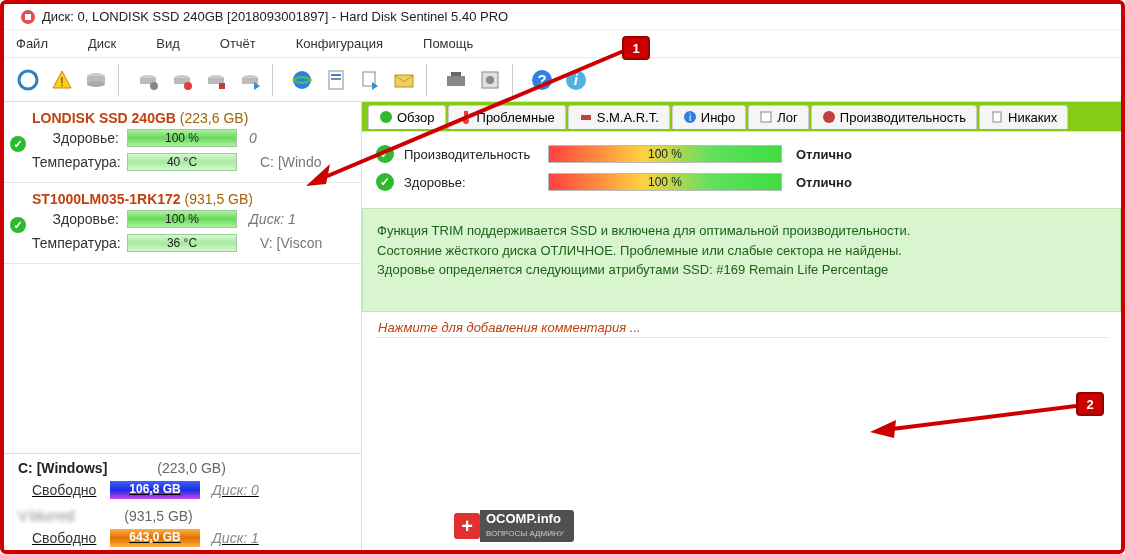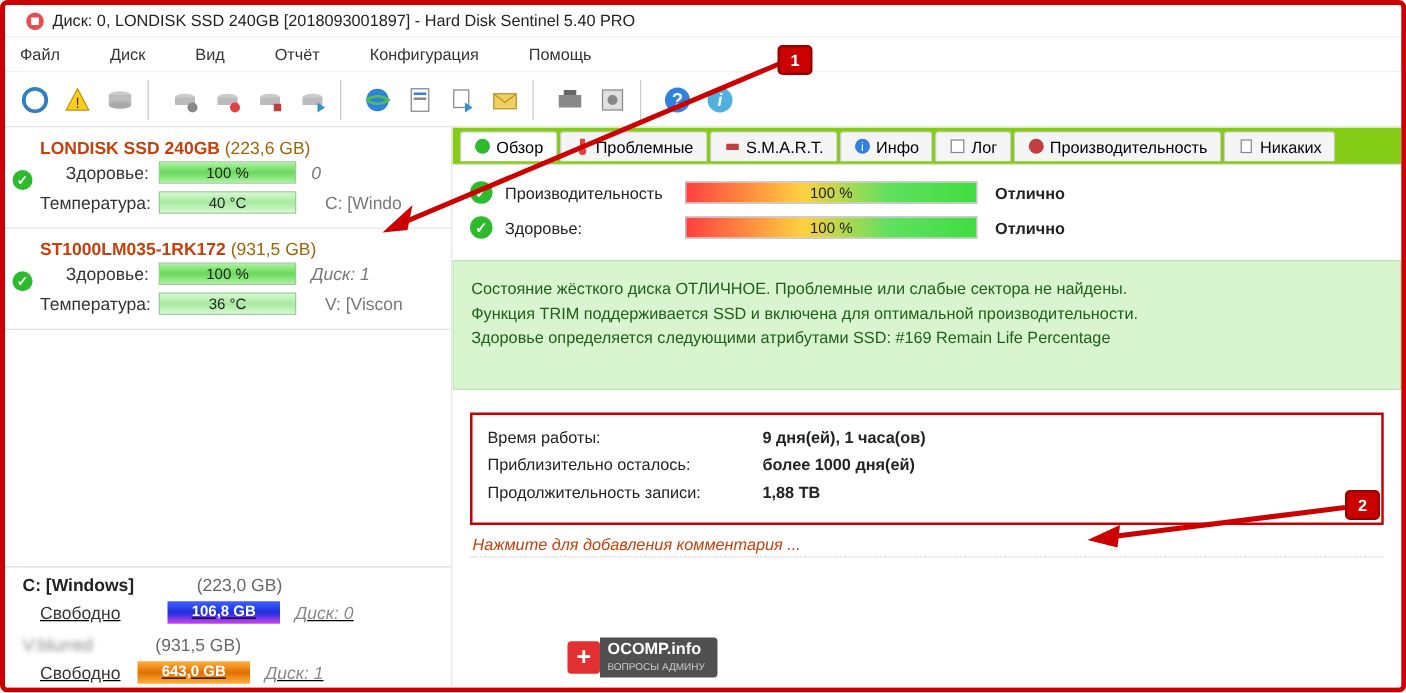--- a/index.html
+++ b/index.html
@@ -28,21 +28,21 @@
 .row .after2 { color: #777; margin-left: 23px; font-style: normal; }
 .status-ico { position: absolute; left: 6px; width: 16px; height: 16px; border-radius: 50%; background: #2dbb2d; display: flex; align-items: center; justify-content: center; }
 .status-ico:after { content: "✓"; color: #fff; font-size: 11px; font-weight: bold; }
 .partitions { margin-top: auto; border-top: 1px solid #ddd; }
 .part-hdr { display: flex; padding: 6px 10px 2px 14px; font-size: 14px; }
 .part-hdr .pn { font-weight: bold; color: #222; }
 .part-hdr .ps { color: #666; margin-left: 50px; }
 .part-row { display: flex; align-items: center; padding: 3px 10px 3px 28px; font-size: 14px; text-decoration: underline; }
 .part-row .plbl { width: 78px; color: #333; }
 .part-row .pbar { width: 90px; height: 18px; text-align: center; line-height: 17px; font-size: 12px; color: #fff; font-weight: bold; }
-.pbar.blue { background: linear-gradient(to bottom, #4060ff, #1a2fdd, #d040f0); margin-left: 24px; }
+.pbar.blue { background: linear-gradient(to bottom, #4060ff, #1a2fdd, #d040f0); }
 .pbar.orange { background: linear-gradient(to bottom, #ffb040, #e07000, #ffb040); }
 .part-row .paft { color: #888; font-style: italic; margin-left: 12px; }
 .tabs { height: 30px; display: flex; align-items: center; padding-left: 6px; gap: 2px; border-bottom: 1px solid #ddd; font-size: 13px; background: #84cc16; }
 .tab { display: flex; align-items: center; gap: 4px; padding: 4px 10px; border: 1px solid #ccc; border-bottom: none; border-radius: 3px 3px 0 0; background: #f5f5f5; cursor: default; }
 .tab.active { background: #fff; }
 .tab .ico { width: 14px; height: 14px; display: inline-block; }
 .detail { padding: 8px 14px; }
 .detail .drow { display: flex; align-items: center; height: 28px; }
 .drow .dico { width: 18px; height: 18px; border-radius: 50%; background: #2dbb2d; display: flex; align-items: center; justify-content: center; margin-right: 10px; }
 .drow .dico:after { content: "✓"; color: #fff; font-size: 12px; font-weight: bold; }
@@ -300,40 +300,26 @@
         </div>
         <div class="drow">
           <span class="dico"></span>
           <span class="dlbl">Здоровье:</span>
           <span class="dbar">100 %</span>
           <span class="drate">Отлично</span>
         </div>
       </div>
 
       <div class="infobox">
+        <div>Функция TRIM поддерживается SSD и включена для оптимальной производительности.</div>
         <div>Состояние жёсткого диска ОТЛИЧНОЕ. Проблемные или слабые сектора не найдены.</div>
-        <div>Функция TRIM поддерживается SSD и включена для оптимальной производительности.</div>
         <div>Здоровье определяется следующими атрибутами SSD: #169 Remain Life Percentage</div>
         <br>
       </div>
 
-      <div class="statsbox">
-        <div class="srow">
-            <span class="slbl">Время работы:</span>
-            <span class="sval">9 дня(ей), 1 часа(ов)</span>
-          </div>
-        <div class="srow">
-            <span class="slbl">Приблизительно осталось:</span>
-            <span class="sval">более 1000 дня(ей)</span>
-          </div>
-        <div class="srow">
-            <span class="slbl">Продолжительность записи:</span>
-            <span class="sval">1,88 TB</span>
-          </div>
-      </div>
 
       <div class="comment">Нажмите для добавления комментария ...</div>
     </div>
   </div>
 
   <div class="badge" style="top:32px; left:618px;">1</div>
   <svg class="annot" style="top:40px; left:296px;" width="340" height="150">
     <line x1="326" y1="6" x2="18" y2="136" stroke="#c00" stroke-width="4"></line>
     <polygon points="6,142 30,120 26,140" fill="#c00"></polygon>
   </svg>

